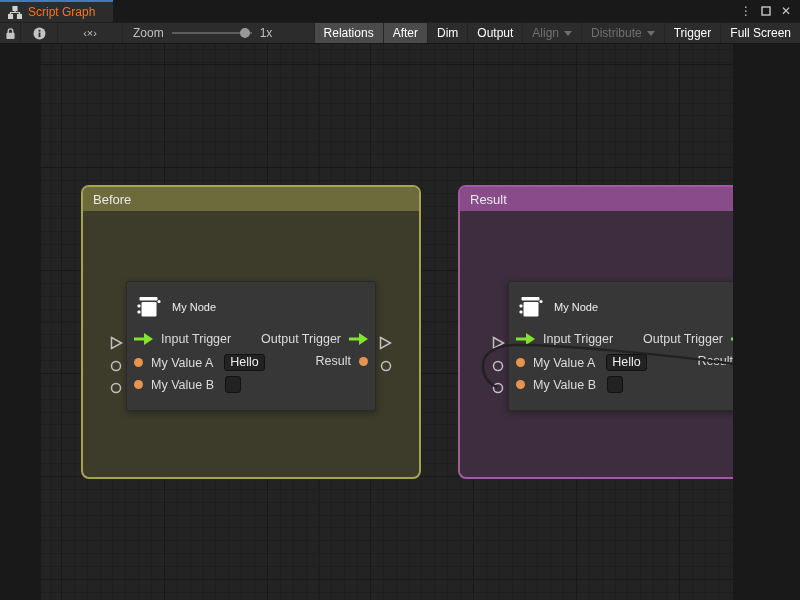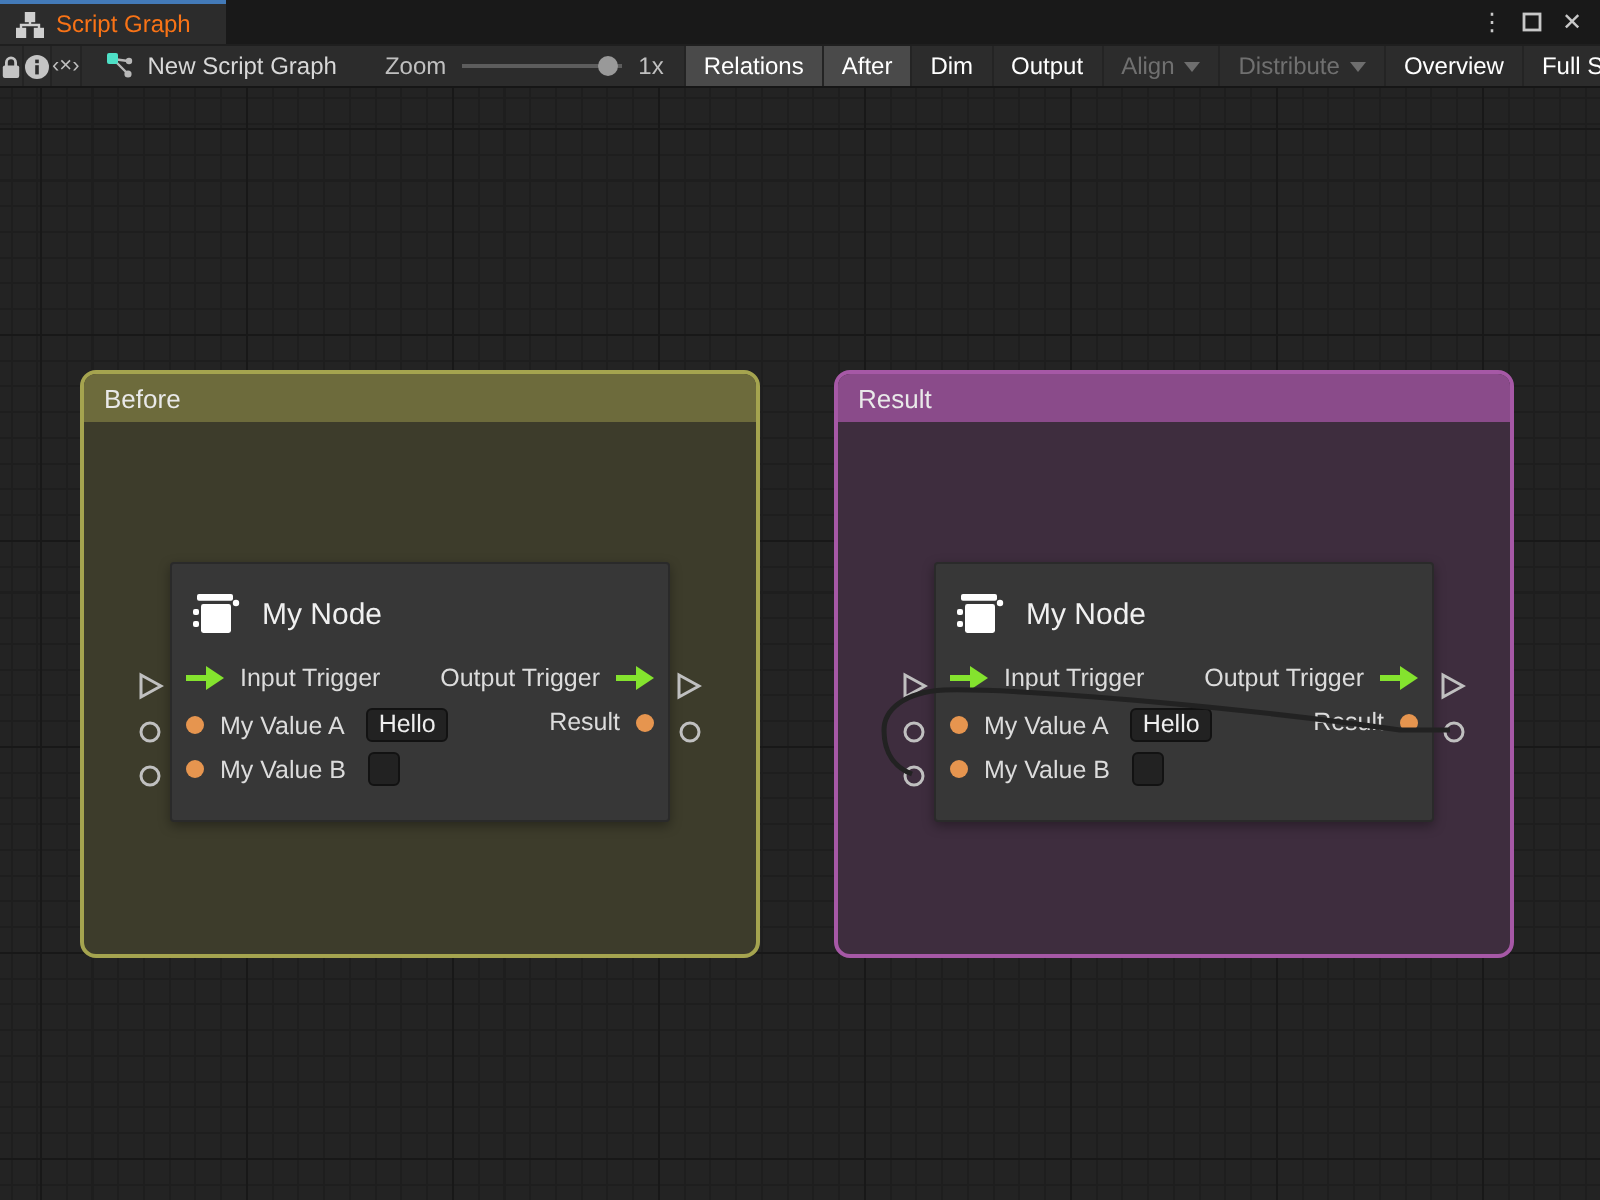--- a/index.html
+++ b/index.html
@@ -43,47 +43,48 @@
   .tb-btn {
     display:flex; align-items:center; gap:5px; padding:0 9px;
     border-left:1px solid #242424; color:#ffffff; white-space:nowrap; cursor:default;
   }
   .tb-btn.active { background:#4a4a4a; }
   .tb-btn.disabled { color:#707070; }
   .dd-arrow { width:0; height:0; border-left:4px solid transparent; border-right:4px solid transparent; border-top:5px solid #6e6e6e; margin-top:1px; }
 
   
   .canvas {
-    position:relative; width:800px; height:556px; background-color:#232323;
+    position:relative; width:692px; height:556px; background-color:#232323;
     background-image:
       repeating-linear-gradient(to right,  #181818 0 1px, transparent 1px 103px),
       repeating-linear-gradient(to bottom, #181818 0 1px, transparent 1px 103px),
       repeating-linear-gradient(to right,  #1e1e1e 0 1px, transparent 1px 12.875px),
       repeating-linear-gradient(to bottom, #1e1e1e 0 1px, transparent 1px 12.875px);
     background-position:20px 20px;
     overflow:hidden;
+    margin-left:41px;
   }
 
   
   .group { position:absolute; width:340px; height:294px; border-radius:8px; border:2px solid; z-index:1; }
   .group-header { height:24px; border-radius:6px 6px 0 0; display:flex; align-items:center; padding:0 10px; }
   .group-title { font-size:13px; color:#e9e9e9; }
   .group.before { left:40px; top:141px; border-color:var(--before-border); background:var(--before-body); }
   .group.before .group-header { background:var(--before-header); }
   .group.after { left:417px; top:141px; border-color:var(--after-border); background:var(--after-body); }
   .group.after .group-header { background:var(--after-header); }
 
   
   .node {
     position:absolute; width:250px; height:130px; background:#373737;
     border:1px solid #2a2a2a; border-radius:2px; z-index:2;
     box-shadow:0 2px 6px rgba(0,0,0,.35);
   }
   .node-header { height:50px; display:flex; align-items:center; gap:10px; padding:0 10px 0 8px; }
-  .node-title { font-size:15px; color:#f0f0f0; }
+  .node-title { font-size:11px; color:#f0f0f0; }
   .port-row { height:22px; display:flex; align-items:flex-start; padding:0 7px; }
   .port-in, .port-out { display:flex; align-items:center; gap:8px; }
   .port-out { margin-left:auto; }
   .port-label { font-size:12.5px; color:#dcdcdc; white-space:nowrap; }
   .value-field {
     height:17px; background:#222; border:1px solid #121212; border-radius:3px;
     color:#eee; font-size:12.5px; line-height:15px; padding:0 5px; margin-left:3px;
   }
   .value-field.small { width:16px; }
   .dot { width:9px; height:9px; border-radius:50%; background:var(--port-value); flex:none; }
@@ -135,29 +136,20 @@
     <div class="tb-cell c2 tb-icon-btn">
       <svg width="13" height="13" viewBox="0 0 13 13">
         <circle cx="6.5" cy="6.5" r="6" fill="#c4c4c4"></circle>
         <rect x="5.6" y="2.8" width="1.8" height="1.8" fill="#2c2c2c"></rect>
         <rect x="5.6" y="5.6" width="1.8" height="4.6" fill="#2c2c2c"></rect>
       </svg>
     </div>
     <div class="tb-cell c3 tb-icon-btn">
       <span class="code-glyph">‹×›</span>
     </div>
-    <div class="tb-cell graph-title-cell" style="border-right:none;">
-      <svg width="14" height="14" viewBox="0 0 14 14">
-        <path d="M3.5 3.5 L10.5 10.5 M3.5 3.5 L11 4.5" stroke="#b8b8b8" stroke-width="1.2" fill="none"></path>
-        <rect x="0.5" y="0.5" width="5.5" height="5.5" rx="1" fill="#4ee0c6"></rect>
-        <circle cx="11" cy="11" r="1.8" fill="#b8b8b8"></circle>
-        <circle cx="11.5" cy="4.5" r="1.6" fill="#b8b8b8"></circle>
-      </svg>
-      <span class="graph-title">New Script Graph</span>
-    </div>
     <div class="tb-cell zoom-cell" style="border-right:none;">
       <span class="zoom-label">Zoom</span>
       <div class="slider">
         <div class="slider-track"></div>
         <div class="slider-handle"></div>
       </div>
       <span class="zoom-value">1x</span>
     </div>
 
     <div class="tb-right">
@@ -175,21 +167,21 @@
       </div>
       <div class="tb-btn disabled">
         <span>Align</span>
         <span class="dd-arrow"></span>
       </div>
       <div class="tb-btn disabled">
         <span>Distribute</span>
         <span class="dd-arrow"></span>
       </div>
       <div class="tb-btn">
-        <span>Overview</span>
+        <span>Trigger</span>
       </div>
       <div class="tb-btn">
         <span>Full Screen</span>
       </div>
     </div>
   </div>
 
   <div class="canvas">
 
     <div class="group before">

